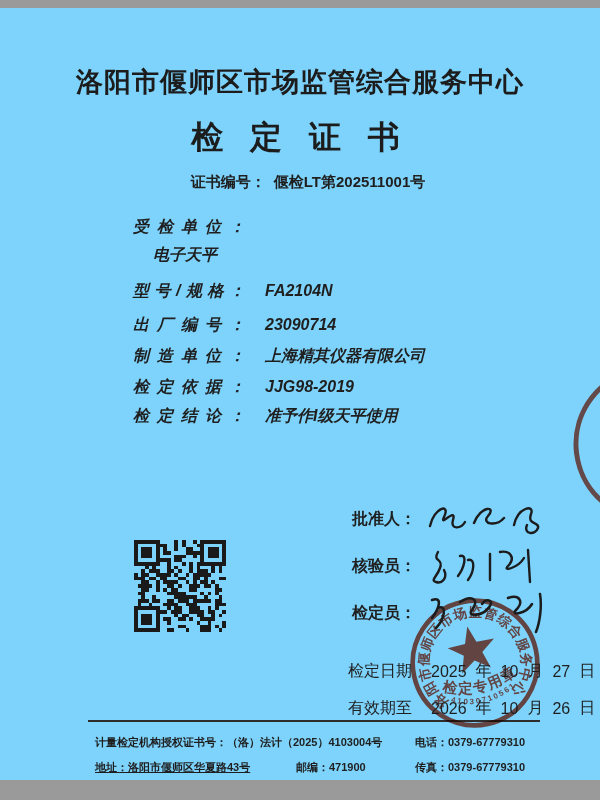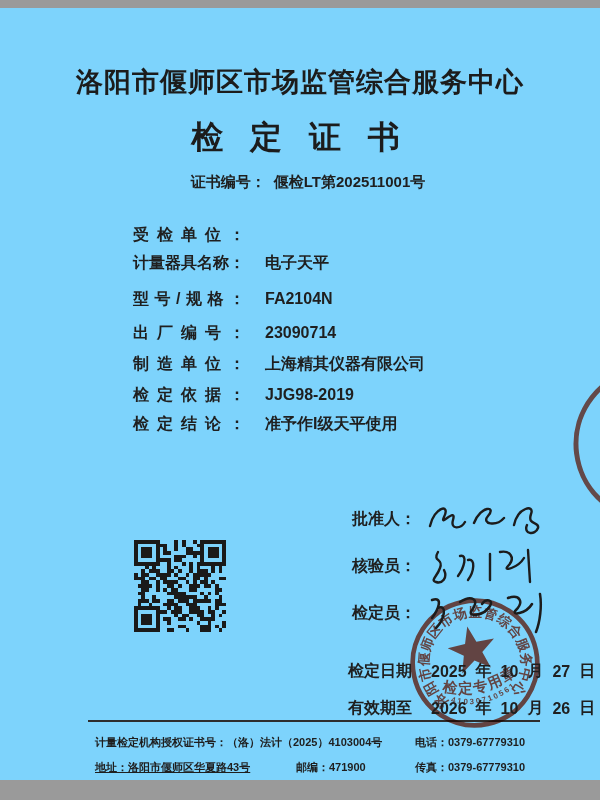--- a/index.html
+++ b/index.html
@@ -9,36 +9,36 @@
   }
   
   .org-title{position:absolute;top:56px;left:0;width:600px;text-align:center;
     font-size:27px;font-weight:700;letter-spacing:1px;color:#1c1c1c;}
   .doc-title{position:absolute;top:108px;left:0;width:600px;text-align:center;
     font-size:32px;font-weight:700;letter-spacing:9px;color:#1c1c1c;}
   .cert-no{position:absolute;top:165px;left:8px;width:600px;text-align:center;
     font-size:15px;font-weight:700;color:#1f1f1f;}
   .cert-no .lbl{margin-right:8px;}
   
-  .fields{position:absolute;left:133px;top:216px;width:430px;}
+  .fields{position:absolute;left:133px;top:208px;width:430px;font-style:italic;}
   .frow{display:flex;align-items:flex-start;line-height:22px;font-size:16px;font-weight:700;color:#1f1f1f;}
   .frow .flabel{display:inline-block;width:112px;text-align:justify;text-align-last:justify;}
   .frow .fvalue{margin-left:20px;white-space:nowrap;}
   .m1{margin-bottom:6px}.m2{margin-bottom:14px}.m3{margin-bottom:12px}
   .m4{margin-bottom:9px}.m5{margin-bottom:9px}.m6{margin-bottom:7px}
   
   .sigrow{position:absolute;left:352px;display:flex;align-items:center;
     font-size:16px;font-weight:700;color:#1f1f1f;z-index:4;}
   .sigrow svg{margin-left:8px;}
   .sig1{top:490px}.sig2{top:536px}.sig3{top:582px}
   
   .qr{position:absolute;left:134px;top:532px;width:92px;height:92px;}
   
   .daterow{position:absolute;left:348px;display:flex;align-items:center;gap:9px;
-    font-size:16px;font-weight:700;color:#1f1f1f;z-index:4;white-space:nowrap;}
+    font-size:16px;font-weight:400;color:#1f1f1f;z-index:4;white-space:nowrap;}
   .d1{top:653px}.d2{top:690px}
   .daterow .dl{margin-right:10px;}
   
   .seal-main{position:absolute;left:392px;top:572px;width:166px;height:166px;
     transform:rotate(-12deg);opacity:.88;mix-blend-mode:multiply;z-index:3;}
   .seal-edge{position:absolute;left:552px;top:336px;width:200px;height:200px;
     transform:rotate(128deg);opacity:.85;mix-blend-mode:multiply;z-index:3;}
   .seal-stroke{fill:none;stroke:var(--seal,#c03a2a);}
   .seal-text{fill:var(--seal,#c03a2a);font-weight:700;}
   
@@ -60,21 +60,20 @@
   <div class="doc-title">检 定 证 书</div>
   <div class="cert-no">
     <span class="lbl">证书编号：</span><span>偃检LT第202511001号</span>
   </div>
 
   <div class="fields">
     <div class="frow m1">
       <span class="flabel">受检单位：</span>
     </div>
     <div class="frow m2">
-      <span class="flabel">计量器具名称：</span>
       <span class="fvalue">电子天平</span>
     </div>
     <div class="frow m3">
       <span class="flabel">型号/规格：</span>
       <span class="fvalue">FA2104N</span>
     </div>
     <div class="frow m4">
       <span class="flabel">出厂编号：</span>
       <span class="fvalue">23090714</span>
     </div>

